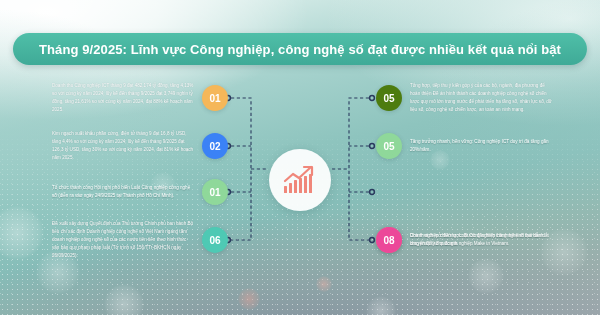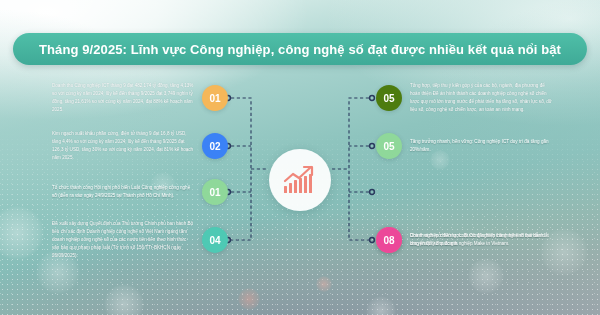--- a/index.html
+++ b/index.html
@@ -168,21 +168,21 @@
   <div class="badge" style="background:#3b82f6;">02</div>
 </div>
 
 <div class="row left" style="top:192px; transform:translateY(-50%);">
   <div class="copy">Tổ chức thành công Hội nghị phổ biến Luật Công nghiệp công nghệ số (diễn ra vào ngày 24/9/2025 tại Thành phố Hồ Chí Minh).</div>
   <div class="badge" style="background:#8fd89a;">01</div>
 </div>
 
 <div class="row left" style="top:240px; transform:translateY(-50%);">
   <div class="copy">Đề xuất xây dựng Quyết định của Thủ tướng Chính phủ ban hành Bộ tiêu chí xác định Doanh nghiệp công nghệ số Việt Nam ngang tầm doanh nghiệp công nghệ số của các nước tiên tiến theo hình thức văn bản quy phạm pháp luật (Tờ trình số 156/TTr-BKHCN ngày 26/09/2025).</div>
-  <div class="badge" style="background:#4ec9b4;">04</div>
+  <div class="badge" style="background:#4ec9b4;">06</div>
 </div>
 
 <div class="row right" style="top:98px;  transform:translateY(-50%);">
   <div class="copy">Tổng hợp, tiếp thu ý kiến góp ý của các bộ, ngành, địa phương để hoàn thiện Đề án hình thành các doanh nghiệp công nghệ số chiến lược quy mô lớn trong nước để phát triển hạ tầng số, nhân lực số, dữ liệu số, công nghệ số chiến lược, an toàn an ninh mạng.</div>
   <div class="badge" style="background:#4d7c0f;">05</div>
 </div>
 
 <div class="row right" style="top:146px; transform:translateY(-50%);">
   <div class="copy">Tăng trưởng nhanh, bền vững: Công nghiệp ICT duy trì đà tăng gần 20%/năm.</div>
   <div class="badge" style="background:#8fd89a;">05</div>

